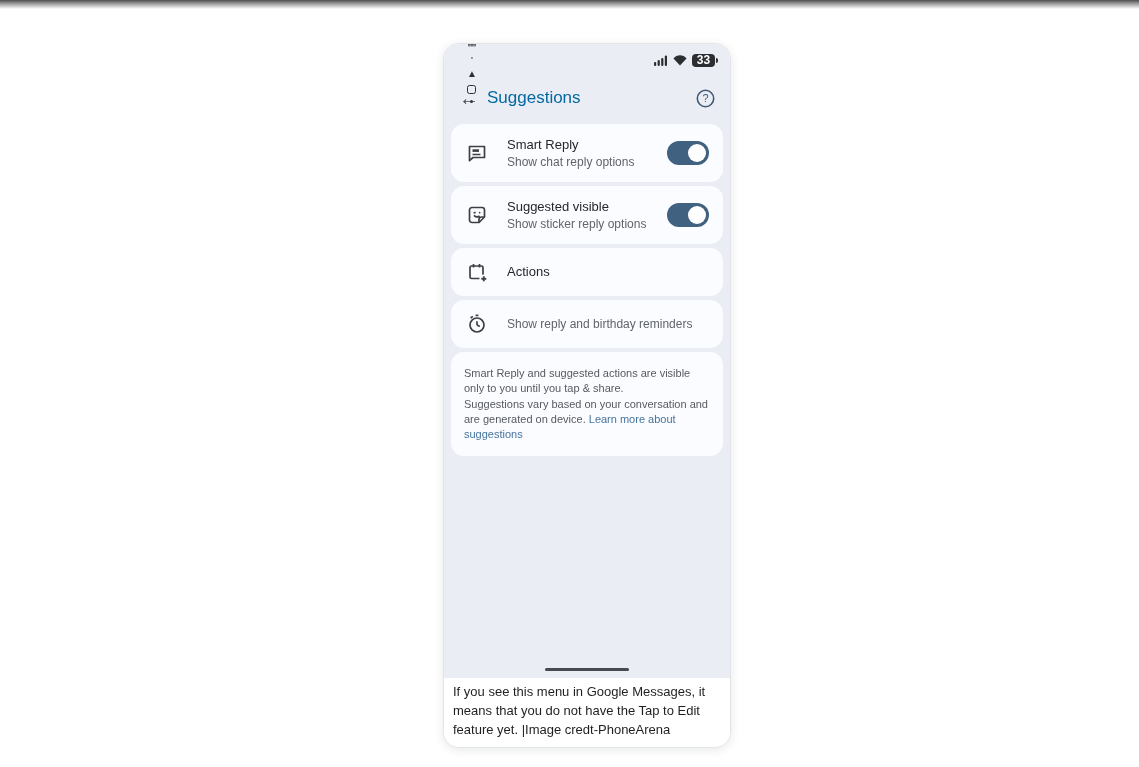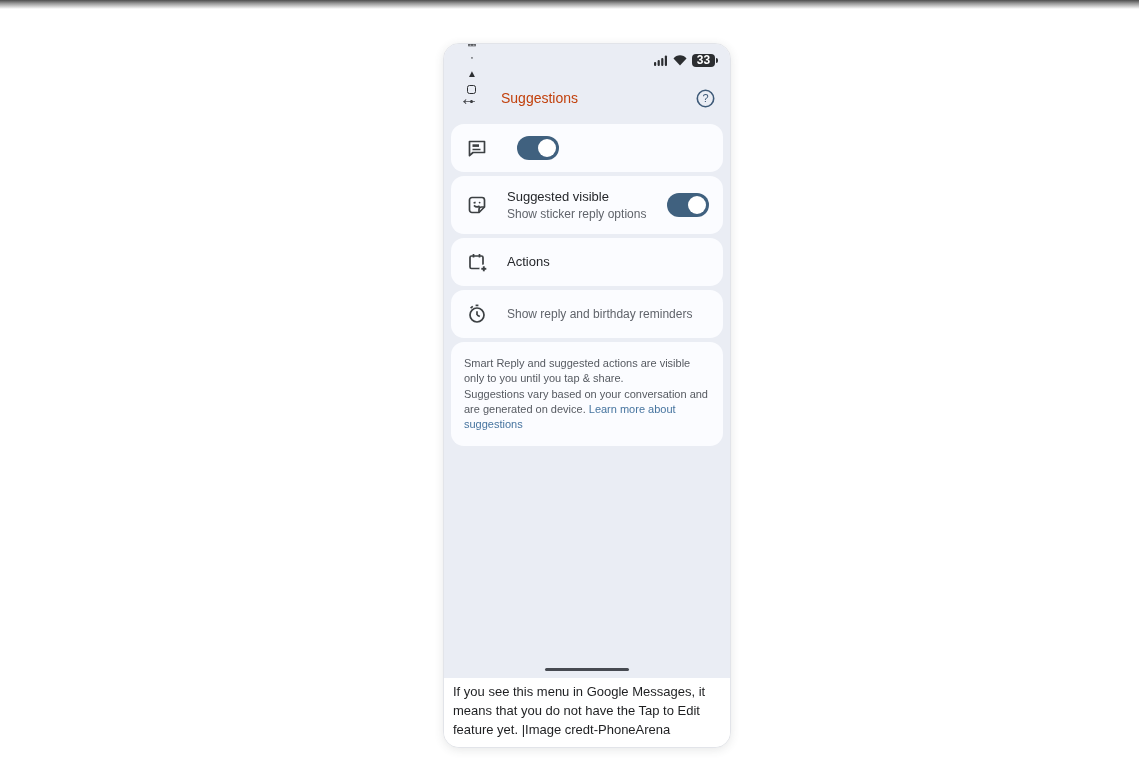--- a/index.html
+++ b/index.html
@@ -47,21 +47,21 @@
   .battery::after {
     content: ""; position: absolute; right: -3px; top: 4px; width: 2px; height: 5px;
     background: #2c2e31; border-radius: 0 2px 2px 0;
   }
 
   
   .app-header {
     display: flex; align-items: center; margin: 17px 15px 13px 15px; height: 26px;
   }
   .back-btn { font-size: 20px; color: #46484c; line-height: 20px; cursor: pointer; background: none; border: none; font-family: inherit; }
-  .app-title { font-size: 14px; color: #c2410c; margin-left: 22px; font-weight: 400; }
+  .app-title { font-size: 17px; color: #0369a1; margin-left: 8px; font-weight: 400; }
   .help-btn { margin-left: auto; background: none; border: none; cursor: pointer; padding: 0; display: flex; }
 
   
   .cards { padding: 0 7px; display: flex; flex-direction: column; gap: 4px; }
   .card {
     background: #fbfcff; border-radius: 13px; display: flex; align-items: center;
     padding: 12px 14px; cursor: pointer;
   }
   .card-icon { width: 24px; flex: 0 0 24px; margin-right: 18px; display: flex; align-items: center; }
   .card-text { flex: 1 1 auto; min-width: 0; }
@@ -152,20 +152,24 @@
       <div class="cards">
 
         <div class="card">
           <span class="card-icon">
             <svg width="24" height="24" viewBox="0 0 24 24" fill="none" stroke="#3c4043" stroke-width="1.7">
               <path d="M4.5 5.5 h15 v11 h-11.5 l-3.5 3.2 z" stroke-linejoin="round"></path>
               <rect x="7.5" y="8.3" width="6.5" height="2.6" fill="#3c4043" stroke="none"></rect>
               <line x1="7.5" y1="13.5" x2="15.5" y2="13.5"></line>
             </svg>
           </span>
+          <span class="card-text">
+            <span class="card-title" style="display:block">Smart Reply</span>
+            <span class="card-sub" style="display:block">Show chat reply options</span>
+          </span>
           <button class="toggle" style="background:#40617f">
               <span class="thumb"></span>
             </button>
         </div>
 
         <div class="card">
           <span class="card-icon">
             <svg width="24" height="24" viewBox="0 0 24 24" fill="none" stroke="#3c4043" stroke-width="1.7">
               <path d="M7 4.5 h10 a2.5 2.5 0 0 1 2.5 2.5 v7 l-5.5 5.5 h-7 a2.5 2.5 0 0 1 -2.5 -2.5 v-10 a2.5 2.5 0 0 1 2.5 -2.5 z" stroke-linejoin="round"></path>
               <path d="M19.2 14 h-2.7 a2.5 2.5 0 0 0 -2.5 2.5 v2.7" stroke-linejoin="round"></path>

